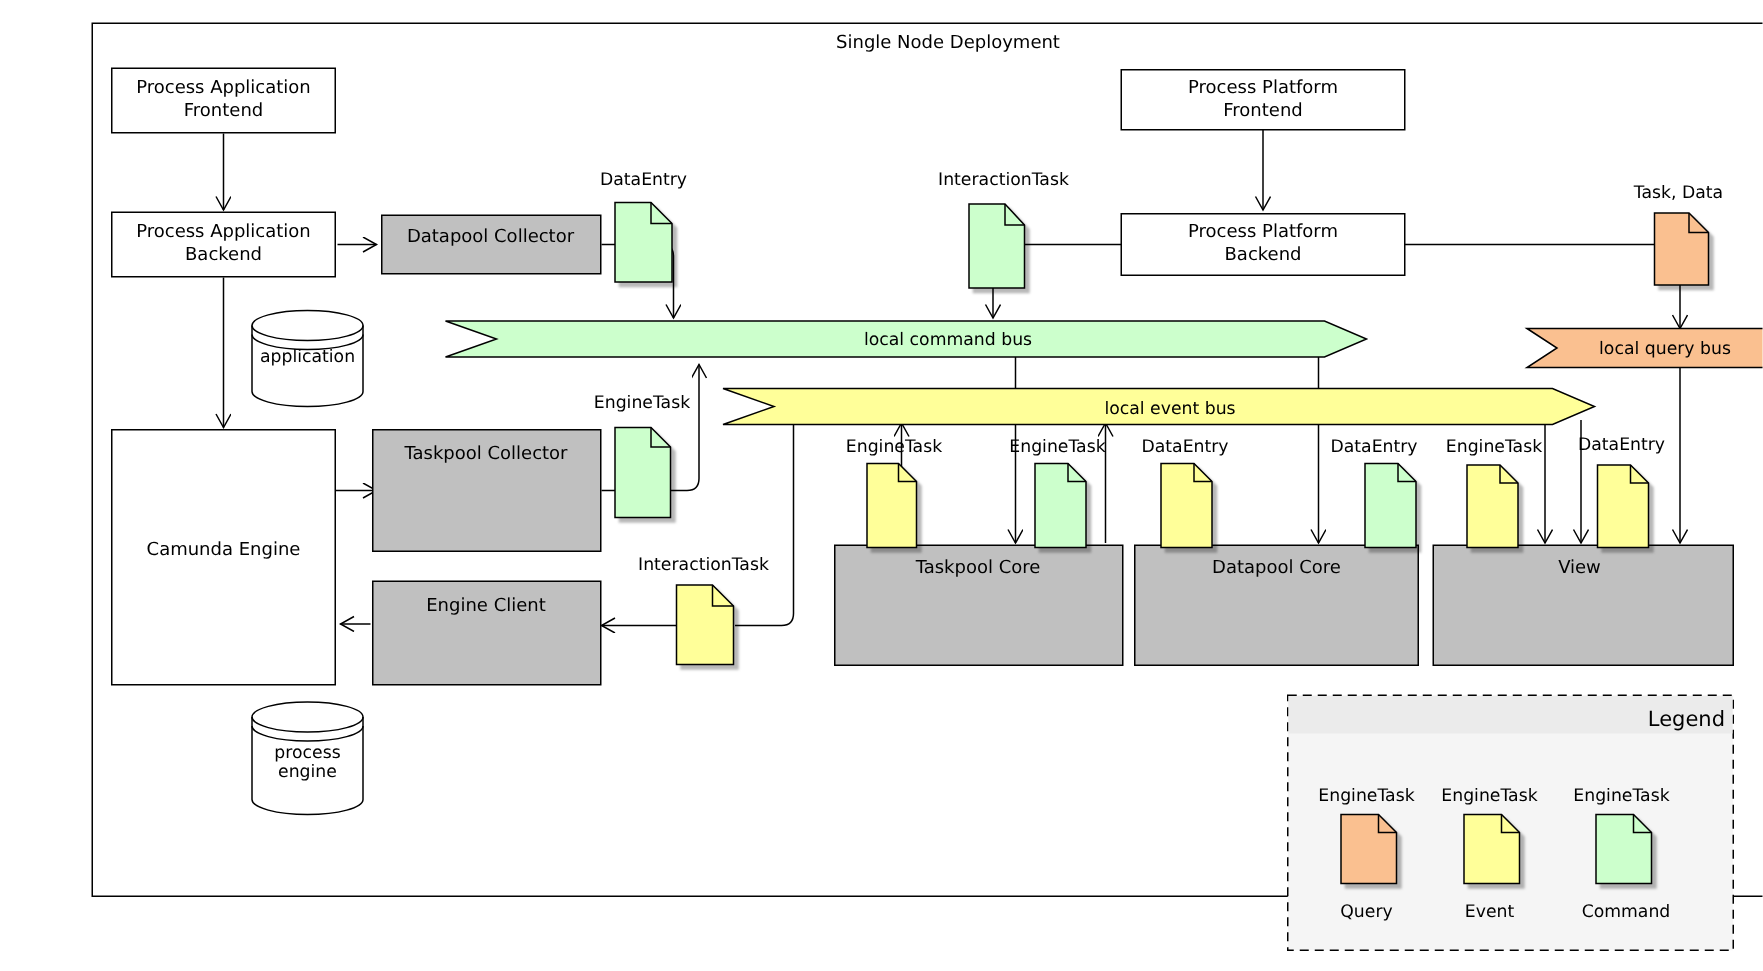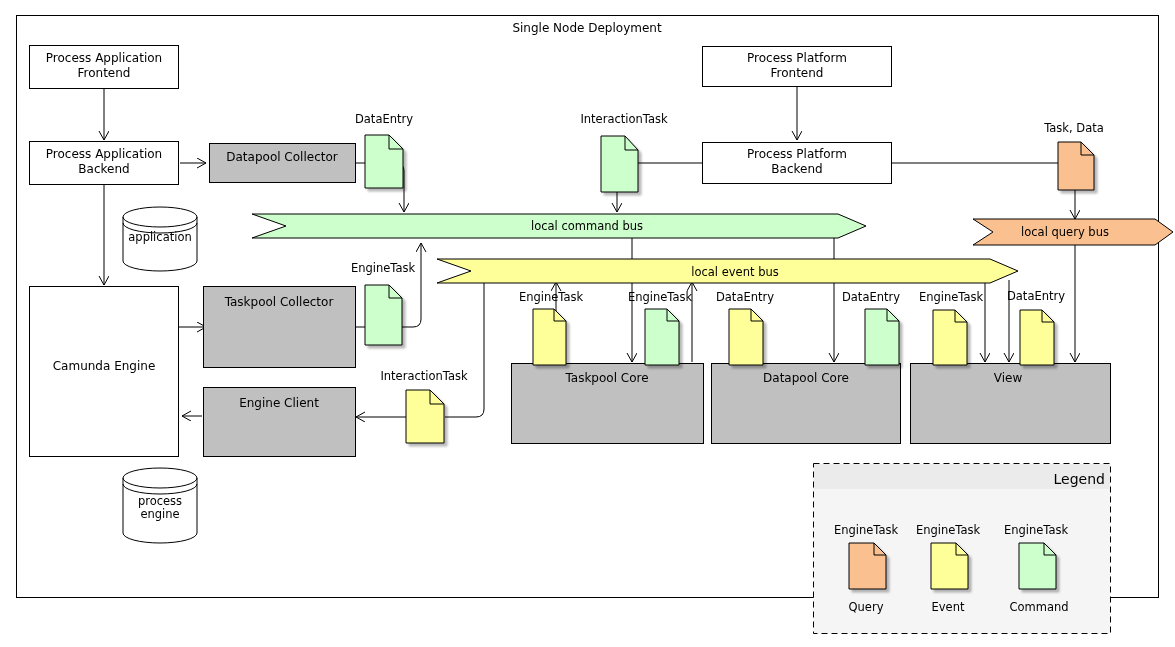--- a/index.html
+++ b/index.html
@@ -1,18 +1,18 @@
 <!DOCTYPE html>
 <html><head>
 <meta charset="utf-8">
 <style>
   html,body{margin:0;padding:0;background:#ffffff;}
   body{width:1175px;height:647px;overflow:hidden;
        font-family:"DejaVu Sans","Liberation Sans",sans-serif;}
-  #stage{position:relative;width:943px;height:647px;}
+  #stage{position:relative;width:943px;height:647px;margin-left:45px;}
   svg{display:block;}
   text{font-family:"DejaVu Sans","Liberation Sans",sans-serif;fill:#000000;}
   .lbl{font-size:11.5px;}
   .boxlbl{font-size:12px;}
   .title{font-size:12px;}
   .legendtitle{font-size:14px;}
   .shp{stroke:#000000;stroke-width:1;}
   .ln{stroke:#000000;stroke-width:1;fill:none;}
 </style>
 </head>

